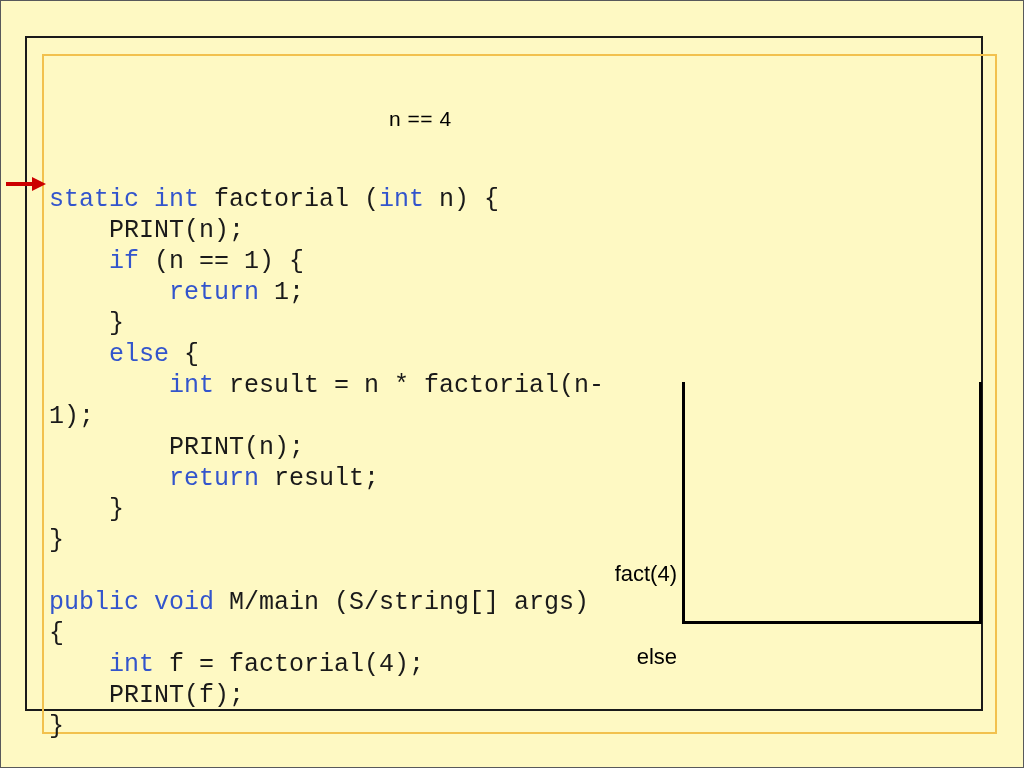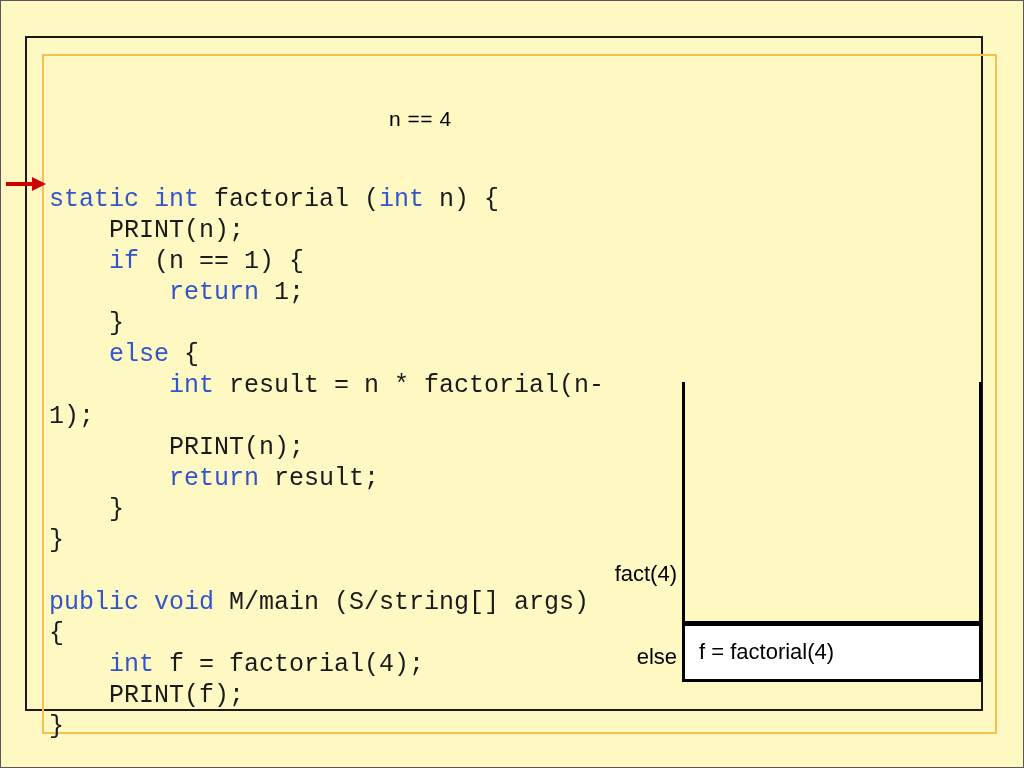--- a/index.html
+++ b/index.html
@@ -138,17 +138,14 @@
   <div class="annot" id="annot-n">n == 4</div>
 
   <pre id="code"><span class="ln"><span class="kw" style="color: rgb(51, 85, 204);">static int</span><span> factorial (</span><span class="kw" style="color: rgb(51, 85, 204);">int</span><span> n) {</span></span><span class="ln"><span>    </span><span>PRINT(n);</span></span><span class="ln"><span>    </span><span class="kw" style="color: rgb(51, 85, 204);">if</span><span> (n == 1) {</span></span><span class="ln"><span>        </span><span class="kw" style="color: rgb(51, 85, 204);">return</span><span> 1;</span></span><span class="ln"><span>    </span><span>}</span></span><span class="ln"><span>    </span><span class="kw" style="color: rgb(51, 85, 204);">else</span><span> {</span></span><span class="ln"><span>        </span><span class="kw" style="color: rgb(51, 85, 204);">int</span><span> result = n * factorial(n-</span></span><span class="ln"><span>1);</span></span><span class="ln"><span>        </span><span>PRINT(n);</span></span><span class="ln"><span>        </span><span class="kw" style="color: rgb(51, 85, 204);">return</span><span> result;</span></span><span class="ln"><span>    </span><span>}</span></span><span class="ln"><span>}</span></span><span class="blank"></span><span class="ln"><span class="kw" style="color: rgb(51, 85, 204);">public void</span><span> M/main (S/string[] args)</span></span><span class="ln"><span>{</span></span><span class="ln"><span>    </span><span class="kw" style="color: rgb(51, 85, 204);">int</span><span> f = factorial(4);</span></span><span class="ln"><span>    </span><span>PRINT(f);</span></span><span class="ln"><span>}</span></span></pre>
 
   <div class="stack-label" id="label-fact">fact(4)</div>
 
   <div class="stack-frame-open"></div>
 
   <div class="stack-label" id="label-main">else</div>
 
-  <div class="stack-frame-main">
-    <span class="cell-text">f = factorial(4)</span>
-  </div>
 
 </div>
 
 </body></html>

